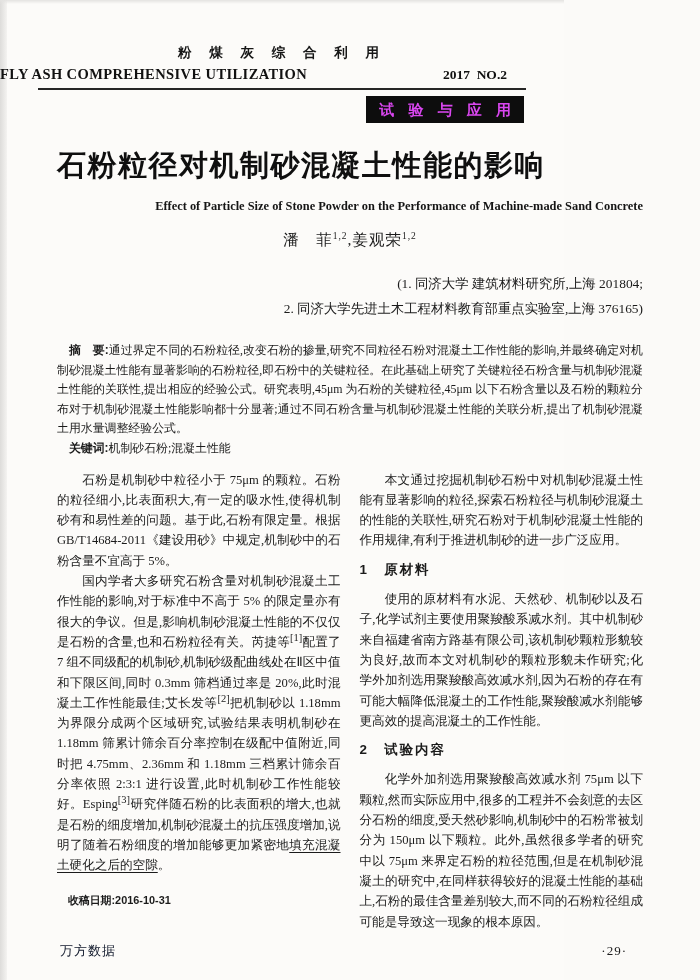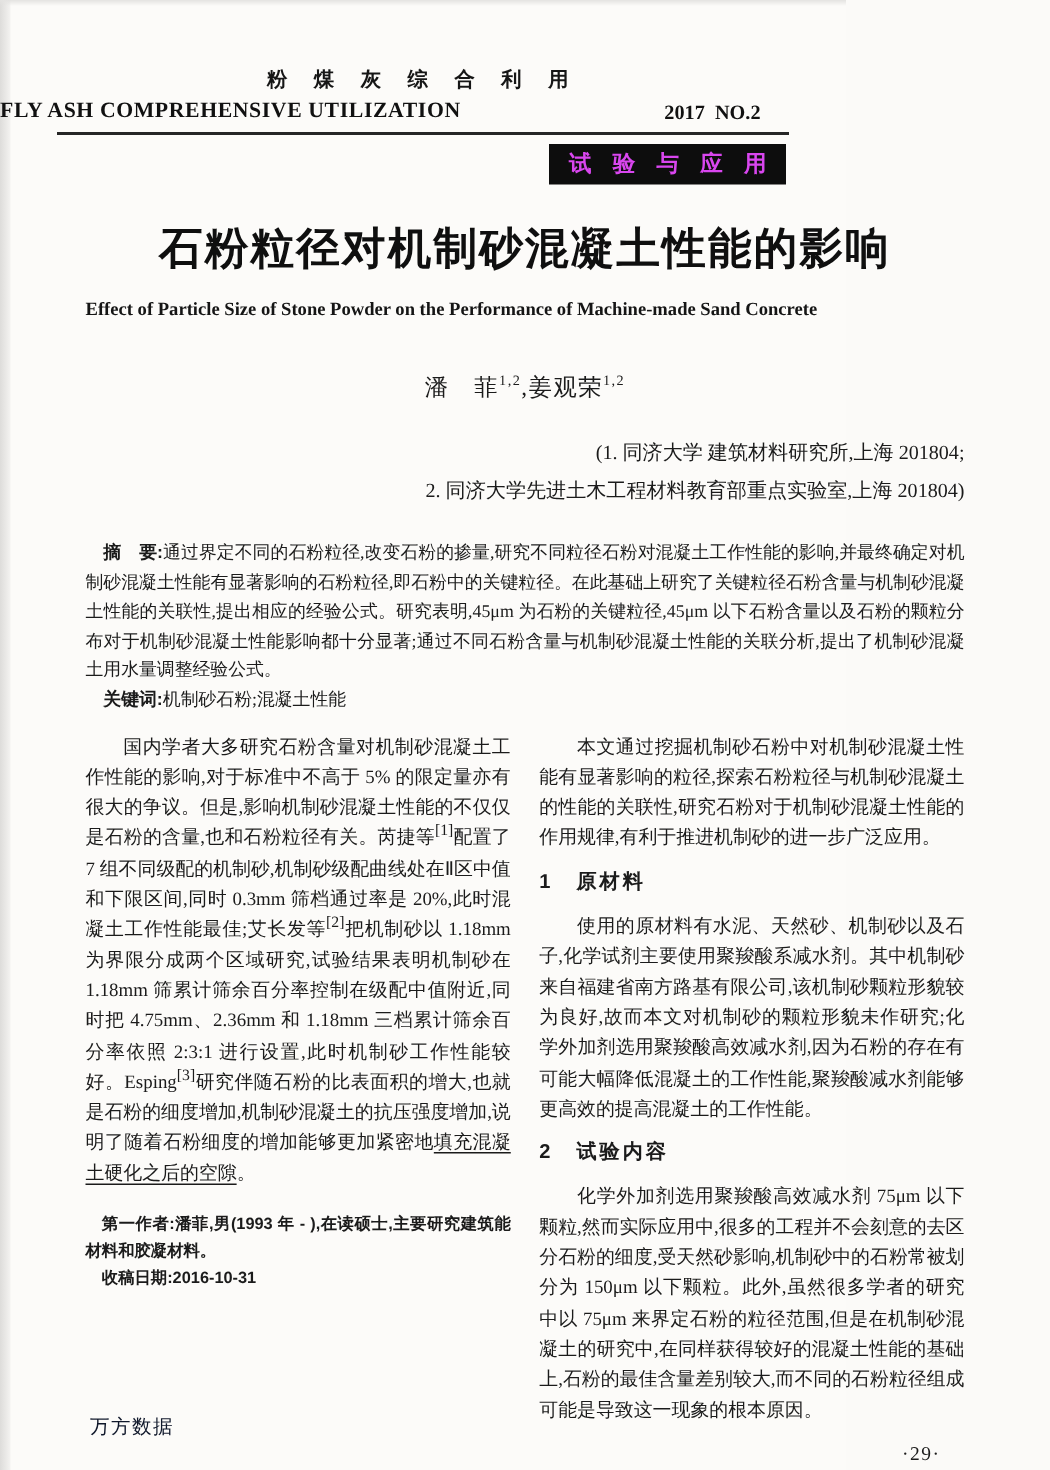--- a/index.html
+++ b/index.html
@@ -41,27 +41,27 @@
   .badge{
     position:absolute;top:96px;right:40px;
     background:#0d0d0d;color:#d946ef;
     font-family:"Liberation Sans", sans-serif;
     font-weight:bold;font-size:15px;letter-spacing:5px;
     padding:4px 8px 4px 13px;line-height:19px;
   }
   
   main{position:absolute;top:146px;left:57px;width:586px;}
   .title-cn{
-    margin:0;text-align:center;font-size:29px;font-weight:bold;
+    margin:0;text-align:left;font-size:29px;font-weight:bold;
     letter-spacing:1.5px;color:#0f0f0f;
   }
   .title-en{
-    margin-top:13px;text-align:left;font-size:12.4px;font-weight:bold;color:#151515;
+    margin-top:13px;text-align:right;font-size:12.4px;font-weight:bold;color:#151515;
   }
-  .authors{margin-top:34px;text-align:center;font-size:15.5px;letter-spacing:1px;}
+  .authors{margin-top:16px;text-align:center;font-size:15.5px;letter-spacing:1px;}
   .authors sup{font-size:9.5px;}
   .aff{ text-align:right;font-size:13.4px;line-height:25px;}
   .aff-first{margin-top:20px;}
   
   .abstract,.kw,.meta{
     margin:0;font-size:11.9px;line-height:19.6px;text-align:justify;text-indent:1em;
   }
   .abstract{margin-top:20px;}
   .blabel{font-family:"Liberation Sans", sans-serif;font-weight:bold;}
   .meta .group{margin-right:34px;}
@@ -101,34 +101,34 @@
   <div class="jname-en">FLY ASH COMPREHENSIVE UTILIZATION</div>
   <div class="issue">2017  NO.2</div>
   <div class="header-rule"></div>
   <div class="badge">试 验 与 应 用</div>
 
   <main>
     <h1 class="title-cn">石粉粒径对机制砂混凝土性能的影响</h1>
     <div class="title-en">Effect of Particle Size of Stone Powder on the Performance of Machine-made Sand Concrete</div>
     <div class="authors">潘　菲<sup>1,2</sup>,姜观荣<sup>1,2</sup></div>
     <div class="aff aff-first">(1. 同济大学 建筑材料研究所,上海 201804;</div>
-    <div class="aff">2. 同济大学先进土木工程材料教育部重点实验室,上海 201804)</div>
+    <div class="aff">2. 同济大学先进土木工程材料教育部重点实验室,上海 376165)</div>
 
     <p class="abstract"><span class="blabel">摘　要:</span><span>通过界定不同的石粉粒径,改变石粉的掺量,研究不同粒径石粉对混凝土工作性能的影响,并最终确定对机制砂混凝土性能有显著影响的石粉粒径,即石粉中的关键粒径。在此基础上研究了关键粒径石粉含量与机制砂混凝土性能的关联性,提出相应的经验公式。研究表明,45μm 为石粉的关键粒径,45μm 以下石粉含量以及石粉的颗粒分布对于机制砂混凝土性能影响都十分显著;通过不同石粉含量与机制砂混凝土性能的关联分析,提出了机制砂混凝土用水量调整经验公式。</span></p>
 
     <p class="kw"><span class="blabel">关键词:</span><span>机制砂石粉;混凝土性能</span></p>
 
 
     <div class="cols">
       <div class="col">
         <div id="col-left-body">
+            <p class="body-p">石粉是机制砂中粒径小于 75μm 的颗粒。石粉的粒径细小,比表面积大,有一定的吸水性,使得机制砂有和易性差的问题。基于此,石粉有限定量。根据 GB/T14684-2011《建设用砂》中规定,机制砂中的石粉含量不宜高于 5%。</p>
             <p class="body-p">国内学者大多研究石粉含量对机制砂混凝土工作性能的影响,对于标准中不高于 5% 的限定量亦有很大的争议。但是,影响机制砂混凝土性能的不仅仅是石粉的含量,也和石粉粒径有关。芮捷等<sup>[1]</sup>配置了 7 组不同级配的机制砂,机制砂级配曲线处在Ⅱ区中值和下限区间,同时 0.3mm 筛档通过率是 20%,此时混凝土工作性能最佳;艾长发等<sup>[2]</sup>把机制砂以 1.18mm 为界限分成两个区域研究,试验结果表明机制砂在 1.18mm 筛累计筛余百分率控制在级配中值附近,同时把 4.75mm、2.36mm 和 1.18mm 三档累计筛余百分率依照 2:3:1 进行设置,此时机制砂工作性能较好。Esping<sup>[3]</sup>研究伴随石粉的比表面积的增大,也就是石粉的细度增加,机制砂混凝土的抗压强度增加,说明了随着石粉细度的增加能够更加紧密地<u>填充混凝土硬化之后的空隙</u>。</p>
           </div>
         <div class="footnote">
-          <p>第一作者:潘菲,男(1993 年 - ),在读硕士,主要研究建筑能材料和胶凝材料。</p>
           <p>收稿日期:2016-10-31</p>
         </div>
       </div>
       <div class="col">
         <div id="col-right-body">
             <p class="body-p">本文通过挖掘机制砂石粉中对机制砂混凝土性能有显著影响的粒径,探索石粉粒径与机制砂混凝土的性能的关联性,研究石粉对于机制砂混凝土性能的作用规律,有利于推进机制砂的进一步广泛应用。</p>
             <h3 class="sec-h">1　原材料</h3>
             <p class="body-p">使用的原材料有水泥、天然砂、机制砂以及石子,化学试剂主要使用聚羧酸系减水剂。其中机制砂来自福建省南方路基有限公司,该机制砂颗粒形貌较为良好,故而本文对机制砂的颗粒形貌未作研究;化学外加剂选用聚羧酸高效减水剂,因为石粉的存在有可能大幅降低混凝土的工作性能,聚羧酸减水剂能够更高效的提高混凝土的工作性能。</p>
             <h3 class="sec-h">2　试验内容</h3>
             <p class="body-p">化学外加剂选用聚羧酸高效减水剂 75μm 以下颗粒,然而实际应用中,很多的工程并不会刻意的去区分石粉的细度,受天然砂影响,机制砂中的石粉常被划分为 150μm 以下颗粒。此外,虽然很多学者的研究中以 75μm 来界定石粉的粒径范围,但是在机制砂混凝土的研究中,在同样获得较好的混凝土性能的基础上,石粉的最佳含量差别较大,而不同的石粉粒径组成可能是导致这一现象的根本原因。</p>

